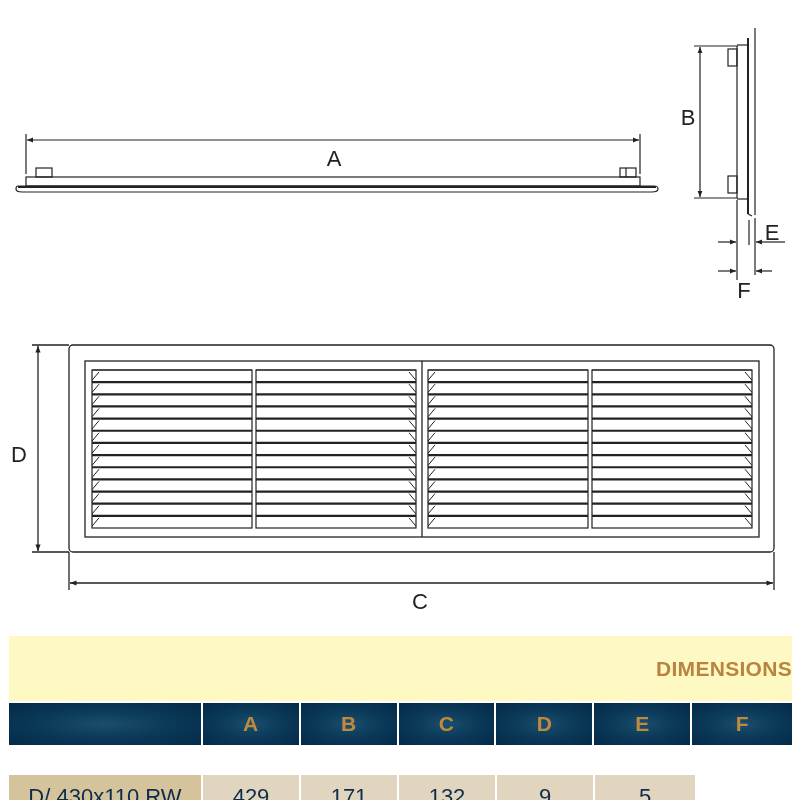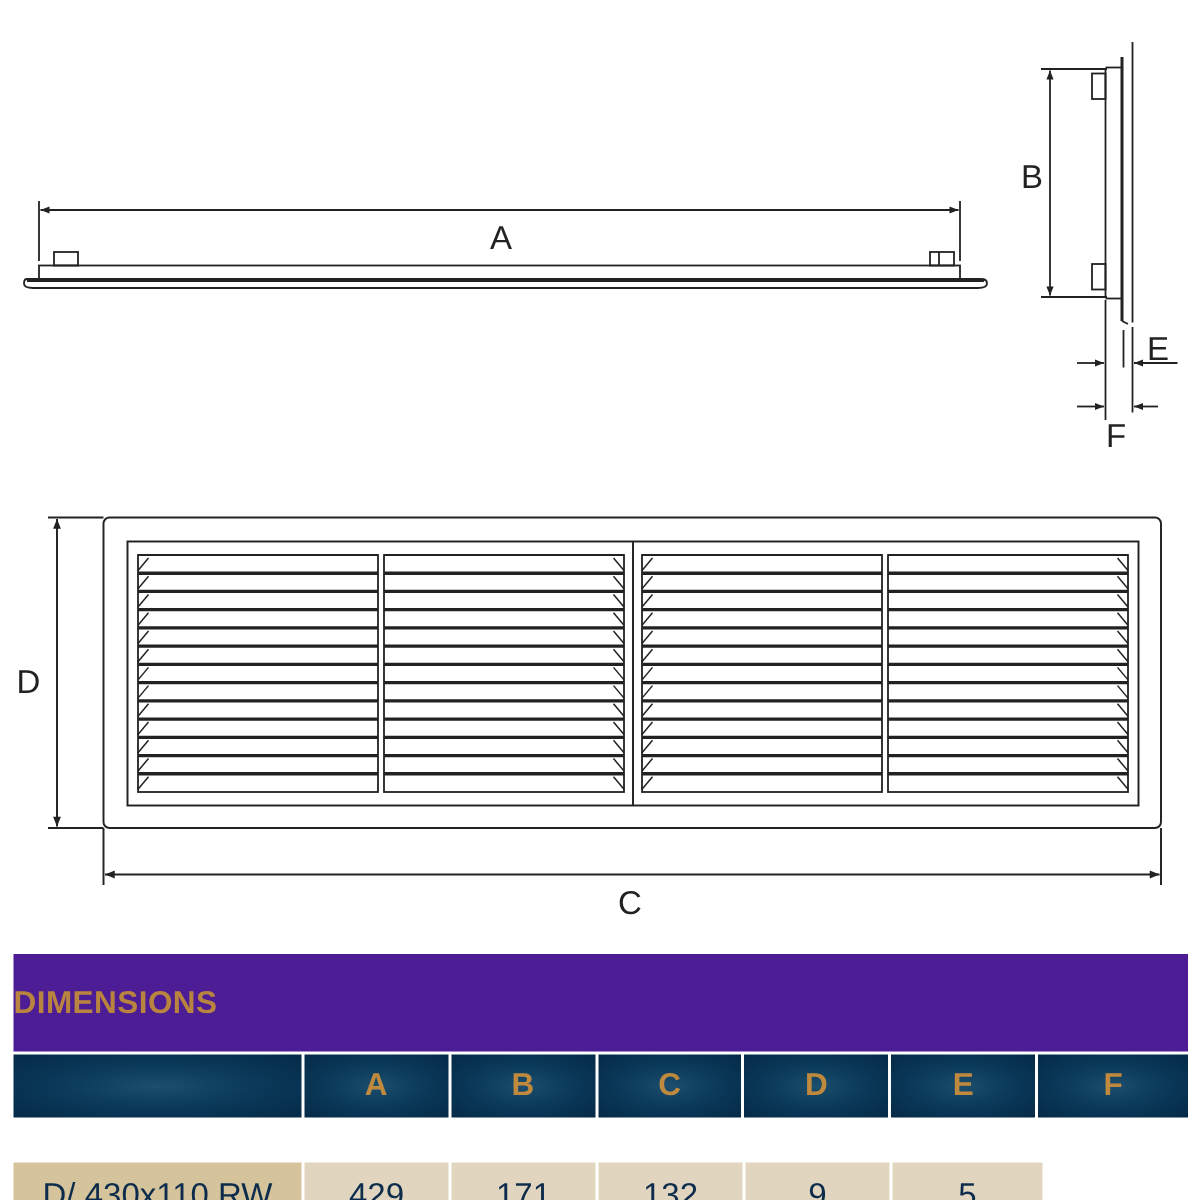--- a/index.html
+++ b/index.html
@@ -1,20 +1,20 @@
 <!DOCTYPE html>
 <html><head>
 <meta charset="utf-8">
 <style>
   html, body { margin: 0; padding: 0; background: #ffffff; }
   body { width: 800px; height: 800px; position: relative; overflow: hidden; font-family: "Liberation Sans", sans-serif; }
   svg.drawing { position: absolute; left: 0; top: 0; width: 800px; height: 630px; }
   .lbl { font-family: "Liberation Sans", sans-serif; font-size: 22px; fill: #222; }
   .table { position: absolute; left: 9px; top: 636px; width: 783px; }
-  .title-bar { height: 65px; background: #4c1d95; display: flex; align-items: center; justify-content: flex-start; }
+  .title-bar { height: 65px; background: #fef9c3; display: flex; align-items: center; justify-content: flex-end; }
   .title-bar span { color: #b9843f; font-family: "Liberation Sans", sans-serif; font-weight: bold; font-size: 21px; letter-spacing: 0.3px; }
   .row { display: flex; gap: 2px; margin-top: 2px; }
   .cell { display: flex; align-items: center; justify-content: center; }
   .hdr .cell { height: 42px; background: radial-gradient(ellipse at center, #1c4e6e 0%, #0b3a5a 45%, #052a48 100%); }
   .hdr .cell span { color: #c08a3e; font-weight: bold; font-size: 21px; }
   .data .cell { height: 43px; background: #e1d5bf; color: #0d2c4c; font-size: 22px; margin-top: 28px; }
   .data .cell.first { background: #d4c39b; }
   .c0 { width: 192px; } .c { width: 96px; } .clast { width: 100px; }
 </style>
 </head>

